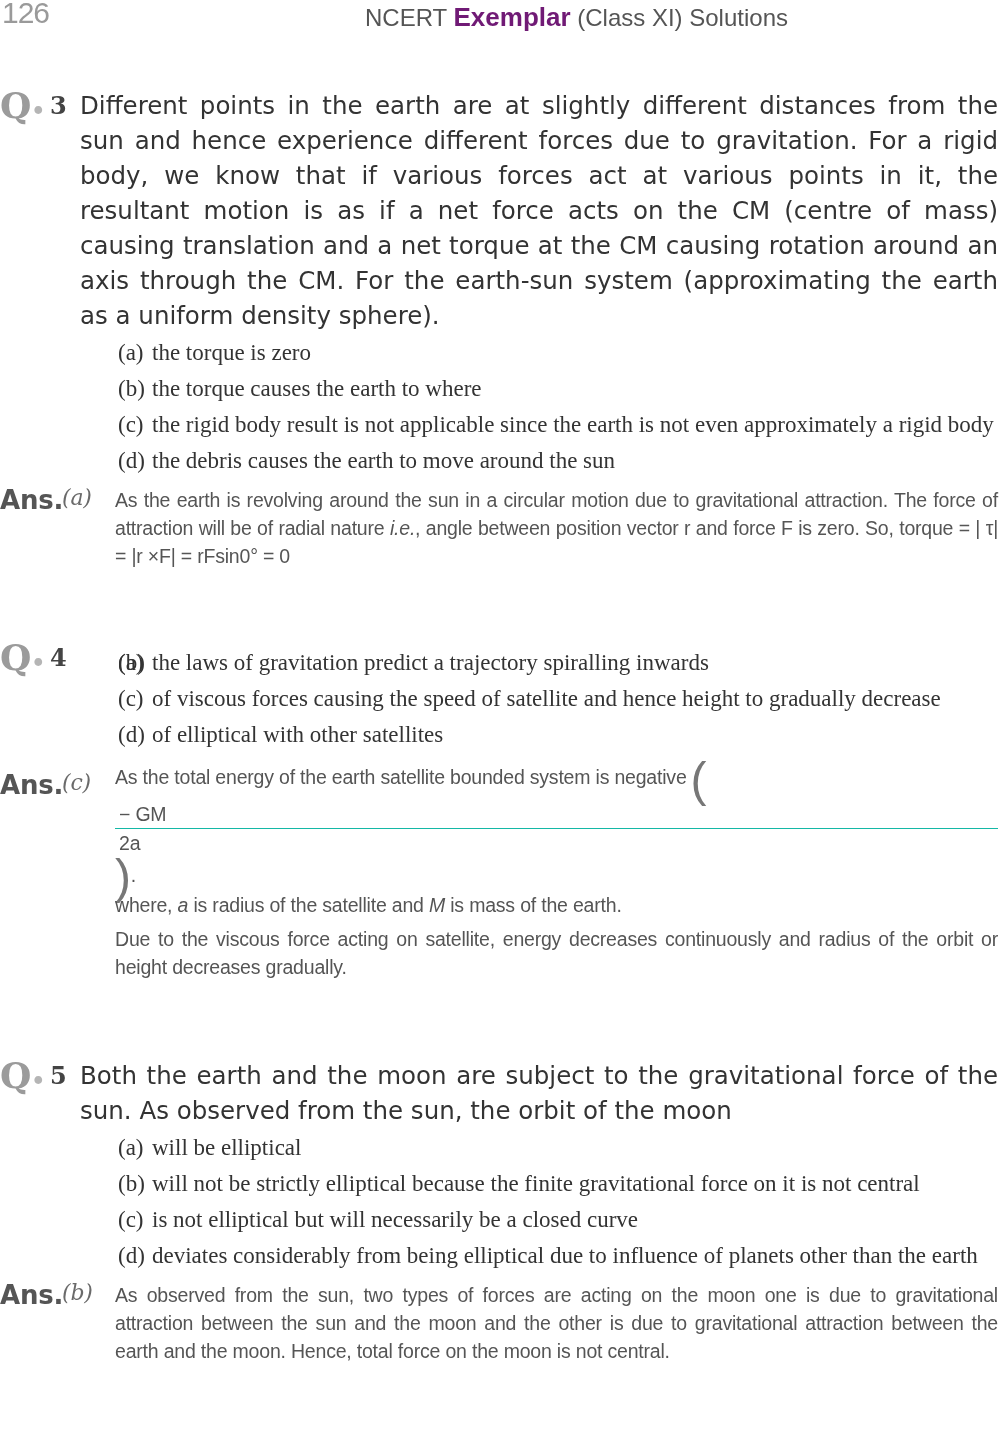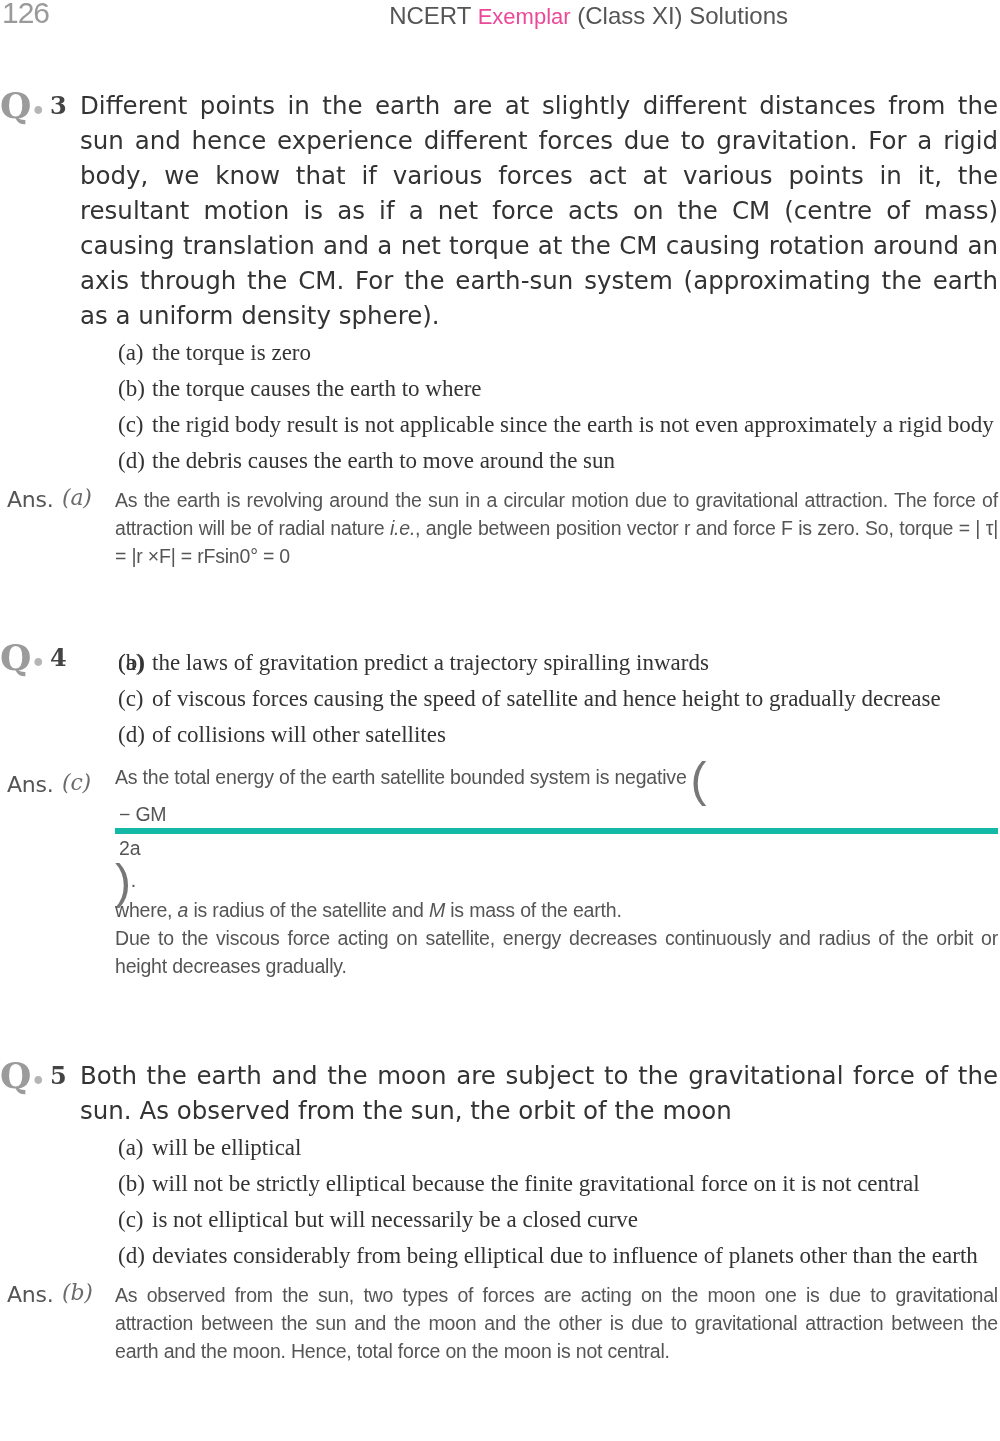--- a/index.html
+++ b/index.html
@@ -1,39 +1,39 @@
 <!DOCTYPE html>
 <html><head>
 <meta charset="utf-8">
 <style>
   html, body { margin:0; padding:0; background:#ffffff; }
   body { width:1000px; height:1441px; position:relative; overflow:hidden; color:#2a2a2a; }
   .header { position:absolute; left:0; top:0; width:792px; height:36px; }
   .page-num { position:absolute; left:2px; top:-4px; font-family:"Liberation Sans", sans-serif; font-size:30px; font-weight:300; color:#9a9a9a; letter-spacing:-1px; }
   .running-head { position:absolute; right:4px; top:2px; font-family:"Liberation Sans", sans-serif; font-size:24px; color:#555; }
-  .running-head b { font-weight:normal; color:#ec4899; font-size:22px; }
+  .running-head b { font-weight:bold; color:#701a75; font-size:26px; }
 
   .q-block { position:absolute; left:0; width:1000px; }
   .q-head { position:relative; padding-left:80px; padding-right:2px; font-family:"DejaVu Sans", sans-serif; font-size:24.5px; line-height:35px; color:#333; text-align:justify; }
   .q-mark { position:absolute; left:0; top:0; font-family:"DejaVu Serif", serif; font-weight:bold; font-size:36px; color:#9b9b9b; line-height:35px; }
   .q-mark .dot { color:#b5b5b5; font-size:22px; }
   .q-num { position:absolute; left:50px; top:0; font-family:"DejaVu Serif", serif; font-weight:bold; font-size:24px; color:#444; }
 
   .opts { margin:6px 0 0 0; padding:0; list-style:none; }
   .opt { position:relative; padding-left:152px; padding-right:2px; font-family:"Liberation Serif", serif; font-size:23px; line-height:27px; color:#333; text-align:justify; margin-bottom:9px; }
   .opt .lbl { position:absolute; left:118px; top:0; }
 
   .ans { position:relative; padding-left:115px; padding-right:2px; font-family:"Liberation Sans", sans-serif; font-size:19.5px; line-height:28px; color:#555; text-align:justify; letter-spacing:-0.2px; }
-  .ans-tag { position:absolute; left:7px; top:0; font-family:"DejaVu Sans", sans-serif; font-weight:normal; font-size:22px; color:#555; }
+  .ans-tag { position:absolute; left:0; top:0; font-family:"DejaVu Sans", sans-serif; font-weight:bold; font-size:26px; color:#555; }
   .ans-opt { position:absolute; left:62px; top:-2px; font-family:"DejaVu Serif", serif; font-style:italic; font-size:22px; color:#6a6a6a; }
   .ans p { margin:0; }
   .frac { display:inline-block; vertical-align:middle; position:relative; margin-left:4px; }
   .frac-paren { font-size:48px; font-weight:200; color:#777; vertical-align:middle; line-height:40px; }
   .frac-inner { display:inline-block; text-align:center; vertical-align:middle; font-style:italic; line-height:28px; }
-  .frac-num { border-bottom:6px solid #14b8a6; padding:0 4px; }
+  .frac-num { border-bottom:1px solid #14b8a6; padding:0 4px; }
   .frac-den { padding:0 4px; }
   i { font-style:italic; }
 </style>
 </head>
 <body>
 
 <div class="header">
   <span class="page-num">126</span>
   <span class="running-head">
     <span>NCERT</span>
@@ -63,28 +63,28 @@
 
 <div class="q-block" style="top:640px;">
   <div class="q-head">
     <span class="q-mark"><span>Q</span><span class="dot">•</span></span>
     <span class="q-num">4</span>
   </div>
   <ul class="opts">
     <li class="opt"><span class="lbl">(a)</span></li>
     <li class="opt"><span class="lbl">(b)</span><span>the laws of gravitation predict a trajectory spiralling inwards</span></li>
     <li class="opt"><span class="lbl">(c)</span><span>of viscous forces causing the speed of satellite and hence height to gradually decrease</span></li>
-    <li class="opt"><span class="lbl">(d)</span><span>of collisions will other satellites</span></li>
+    <li class="opt"><span class="lbl">(d)</span><span>of elliptical with other satellites</span></li>
   </ul>
   <div class="ans" style="margin-top:0px;">
     <span class="ans-tag" style="top:14px;">Ans.</span>
     <span class="ans-opt" style="top:12px;">(c)</span>
     <p style="line-height:40px;"><span>As the total energy of the earth satellite bounded system is negative</span><span class="frac"><span class="frac-paren">(</span><span class="frac-inner"></span></span></p><div class="frac-num">− GM</div><div class="frac-den">2a</div><span class="frac-paren">)</span><span>.</span><p></p>
     <p style="margin-top:-6px;"><span>where,</span> <i>a</i> <span>is radius of the satellite and</span> <i>M</i> <span>is mass of the earth.</span></p>
-    <p style="">Due to the viscous force acting on satellite, energy decreases continuously and radius of the orbit or height decreases gradually.</p>
+    <p style="margin-top:6px;">Due to the viscous force acting on satellite, energy decreases continuously and radius of the orbit or height decreases gradually.</p>
   </div>
 </div>
 
 <div class="q-block" style="top:1058px;">
   <div class="q-head">
     <span class="q-mark"><span>Q</span><span class="dot">•</span></span>
     <span class="q-num">5</span>
     <span>Both the earth and the moon are subject to the gravitational force of the sun. As observed from the sun, the orbit of the moon</span>
   </div>
   <ul class="opts">

